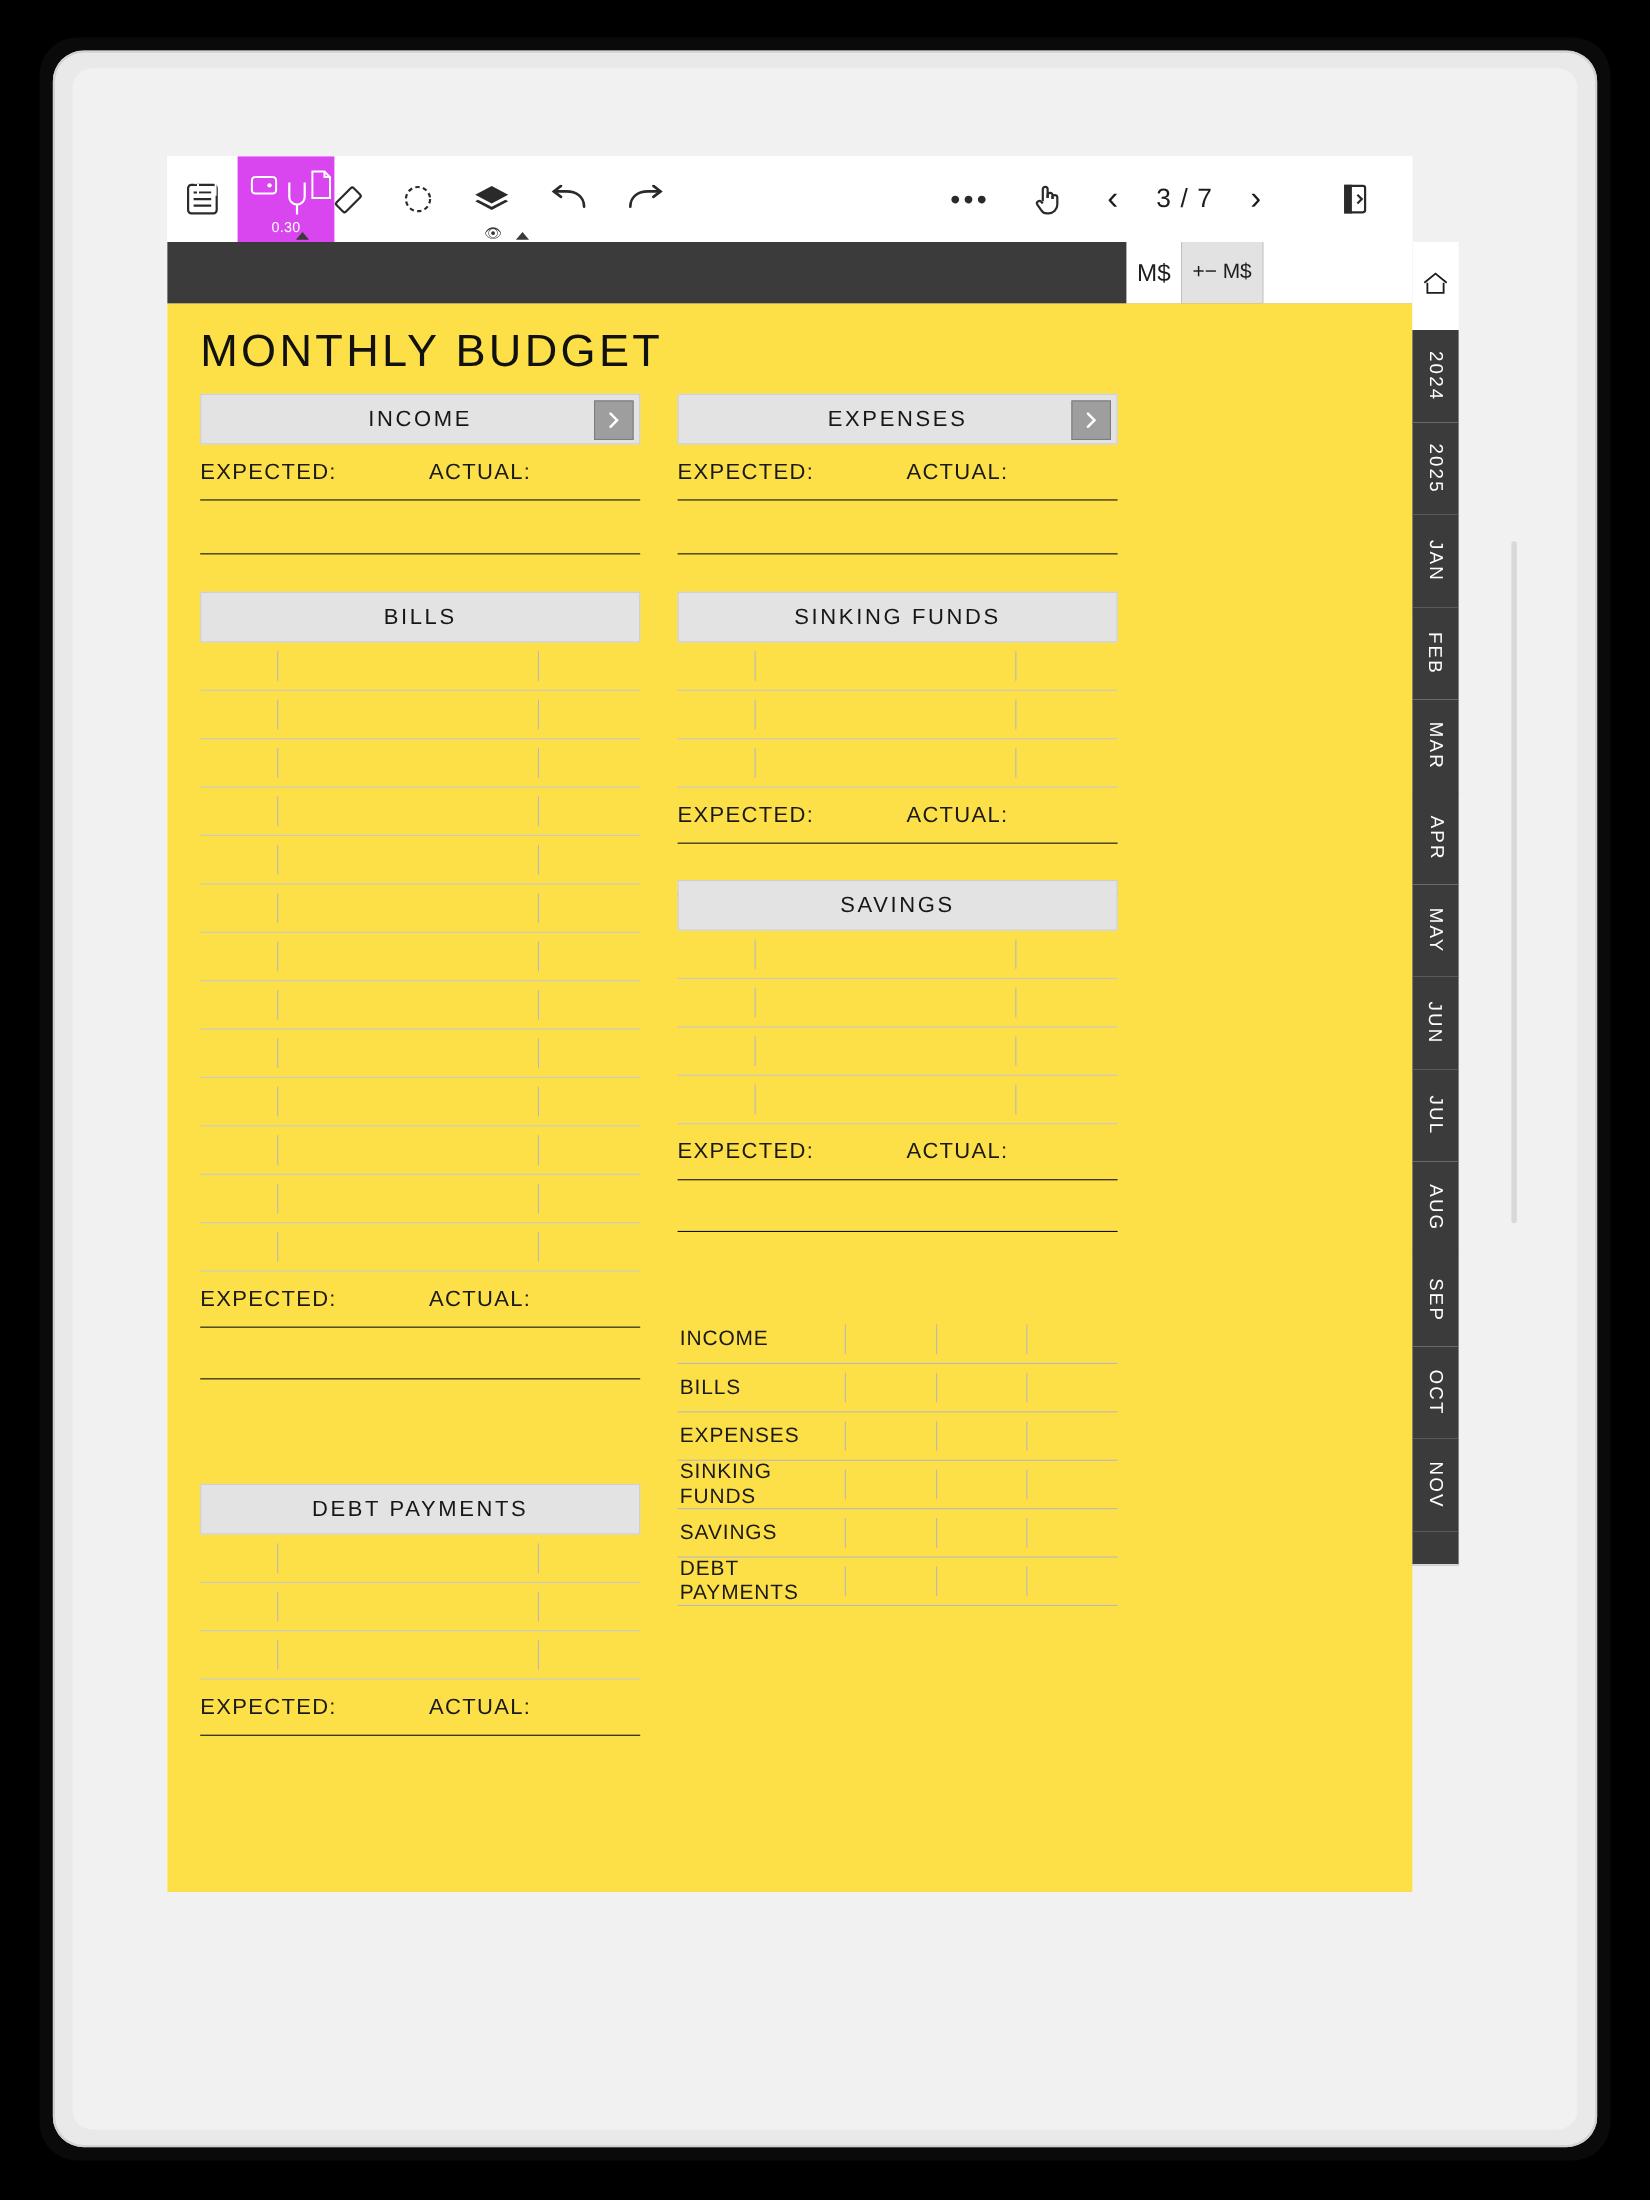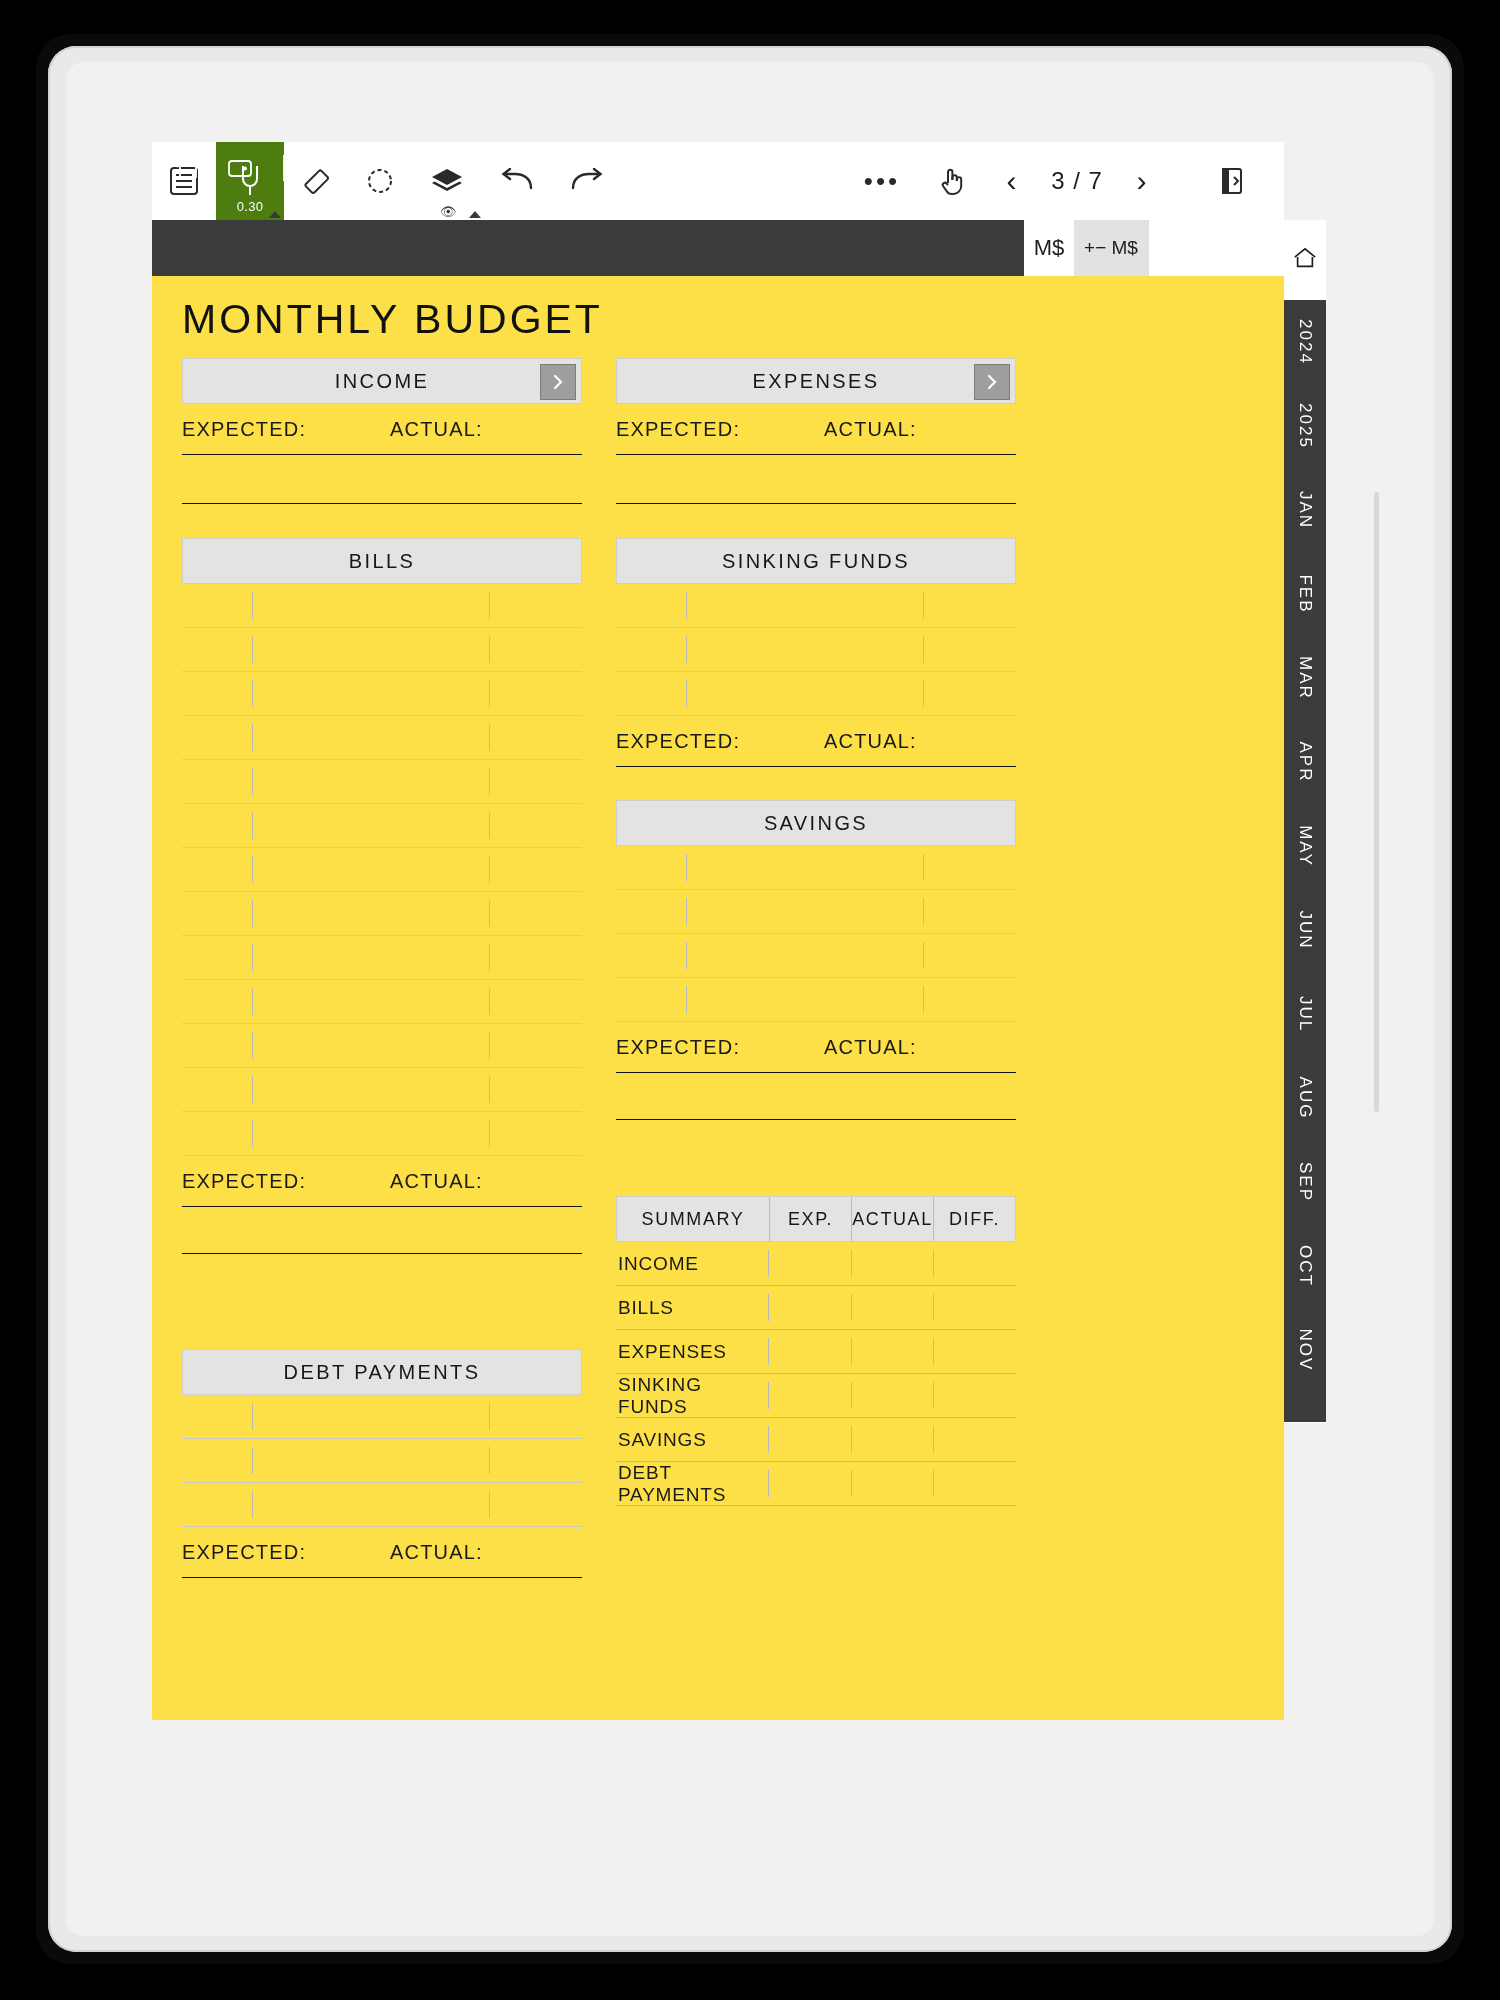--- a/index.html
+++ b/index.html
@@ -63,22 +63,23 @@
     position: absolute;
     top: 0;
     height: 78px;
     display: flex;
     align-items: center;
     justify-content: center;
     color: #2a2a2a;
   }
   .tb-btn svg { display:block; }
   .tb-active {
-    background: #4d7c0f;
+    background: #d946ef;
     color: #ffffff;
+    padding-left: 20px;
   }
   .pen-size {
     position: absolute;
     bottom: 6px;
     left: 0; right: 0;
     text-align: center;
     font-size: 13px;
     color: #ffffff;
     letter-spacing: .3px;
   }
@@ -539,26 +540,20 @@
           </div>
           <div class="totals">
             <span class="t-exp">EXPECTED:</span>
             <span class="t-act">ACTUAL:</span>
           </div>
           <div style="height:46px;"></div>
           <div class="under-rule"></div>
         </div>
 
         <div style="position:absolute;top:920px;left:0;width:400px;">
-          <div class="sum-head">
-            <div class="sh-label">SUMMARY</div>
-            <div class="sh-c">EXP.</div>
-            <div class="sh-c">ACTUAL</div>
-            <div class="sh-c last">DIFF.</div>
-          </div>
 
           <div class="sum-row">
             <div class="sr-label">INCOME</div>
             <div class="sr-cell"></div>
             <div class="sr-cell"></div>
             <div class="sr-cell"></div>
           </div>
           <div class="sum-row">
             <div class="sr-label">BILLS</div>
             <div class="sr-cell"></div>

